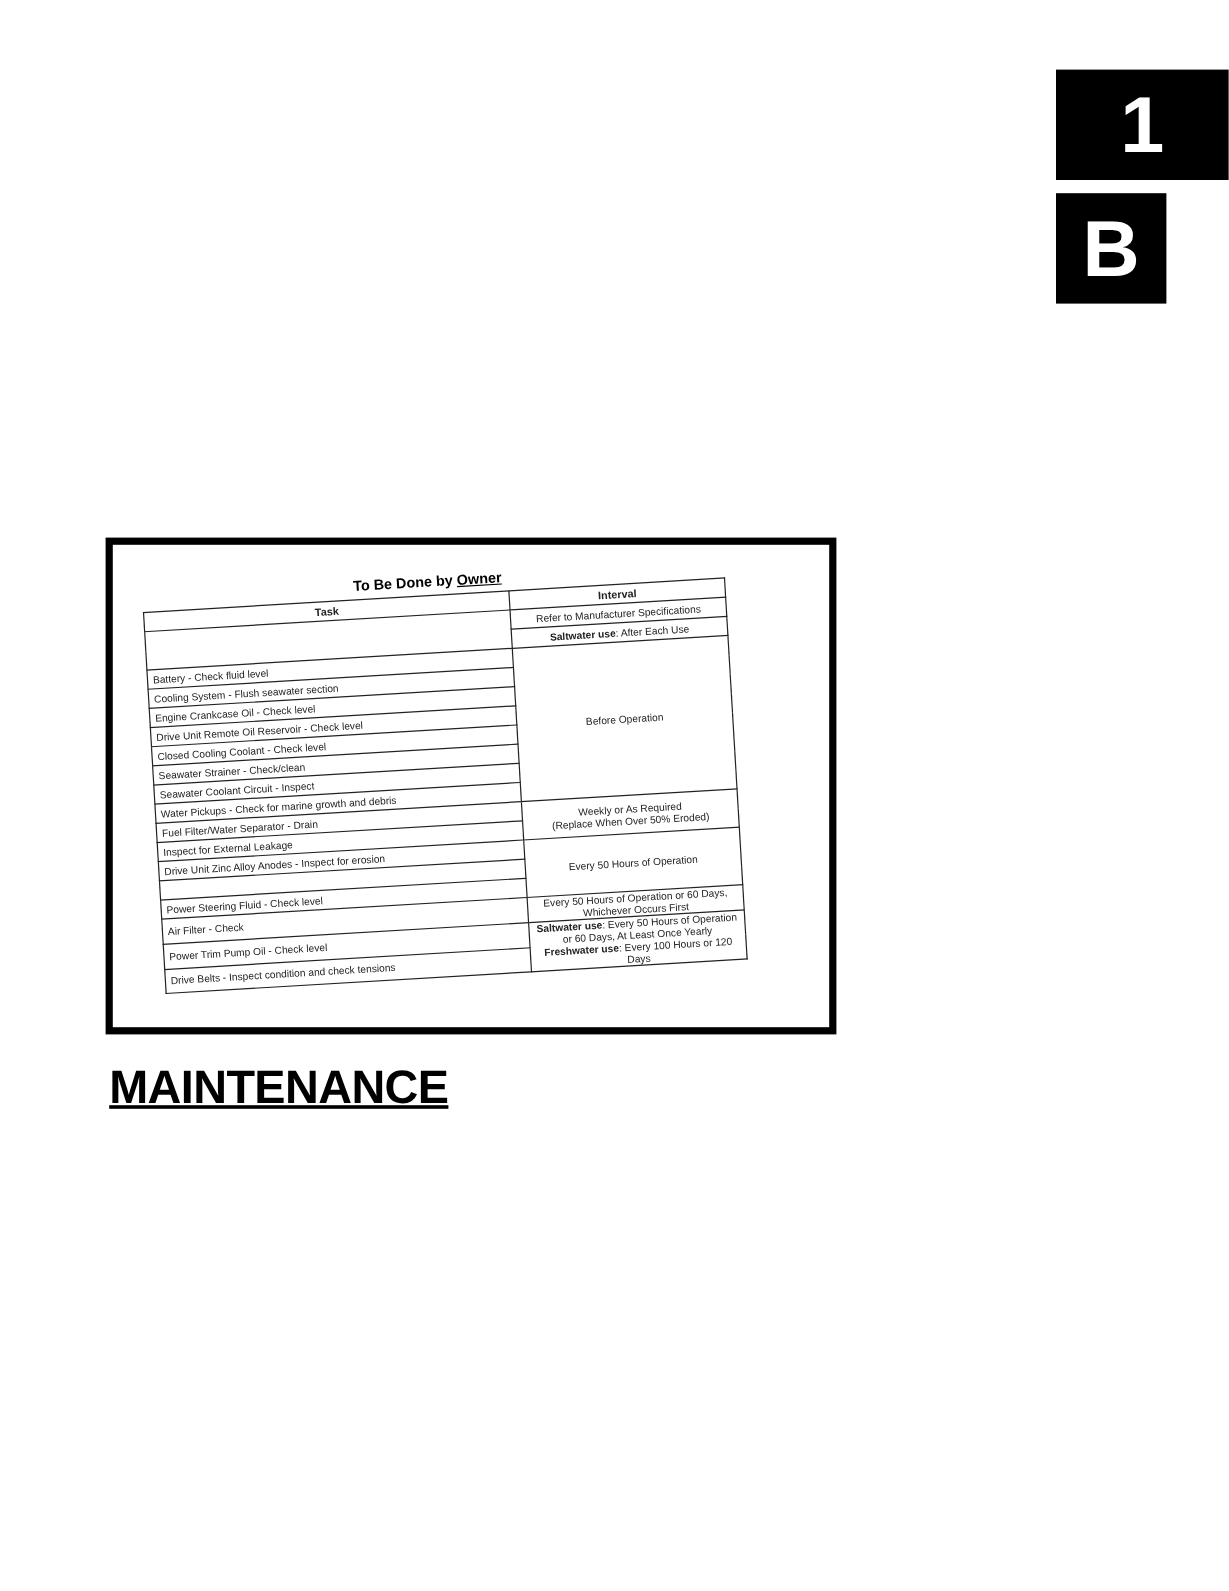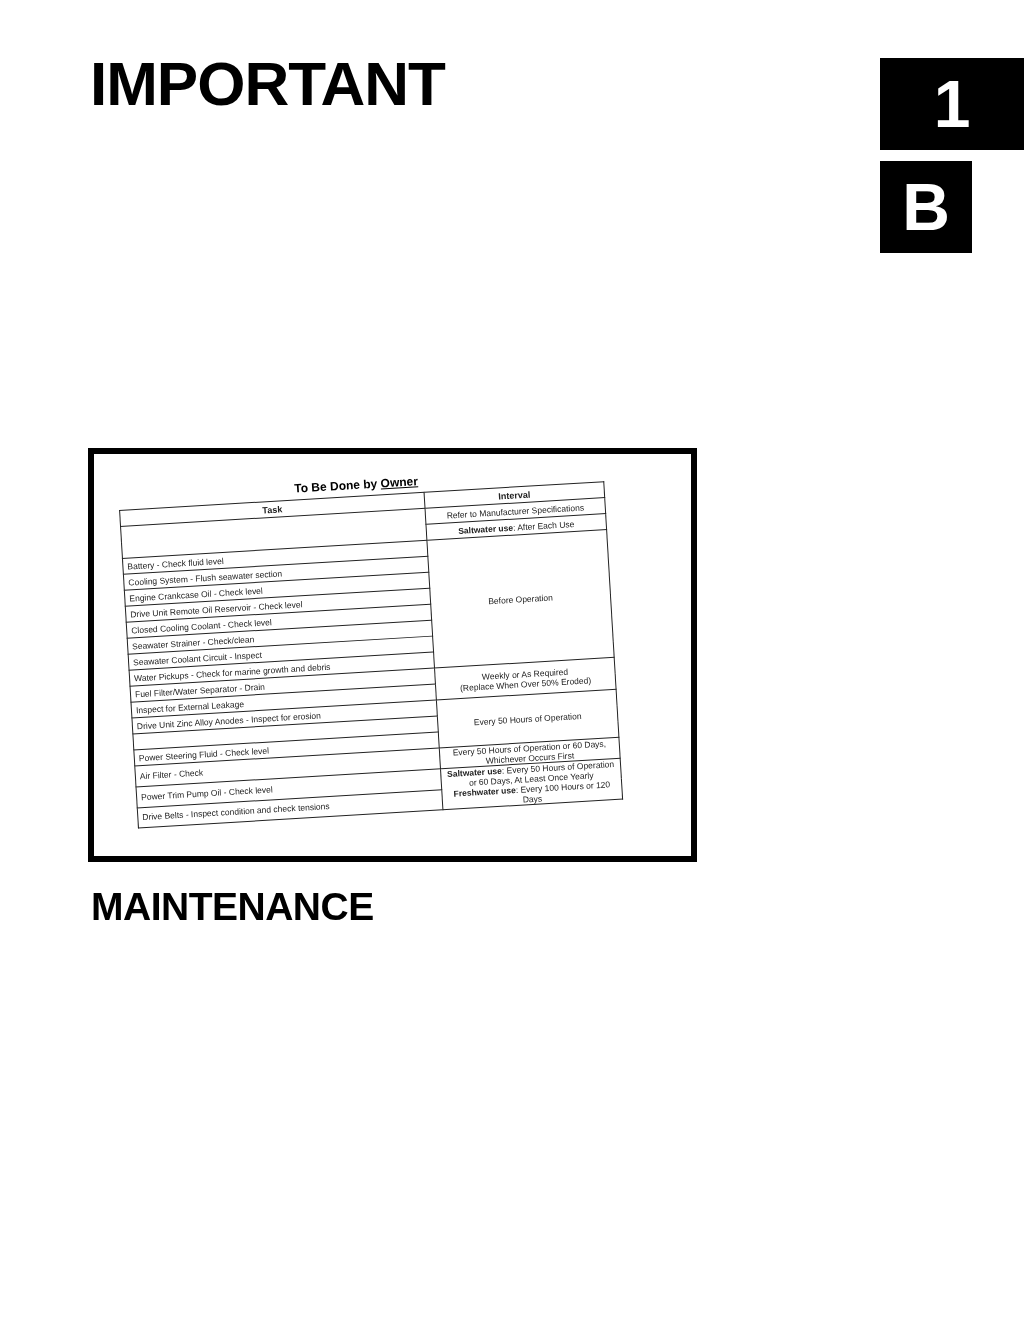--- a/index.html
+++ b/index.html
@@ -18,27 +18,26 @@
            transform:rotate(-3.4deg); transform-origin:0 0; }
   .sheet-title { text-align:right; padding-right:186px; font-weight:bold;
                  font-size:12px; height:18px; }
   .sheet-title u { text-decoration:underline; }
   table.maint { border-collapse:collapse; width:486px; font-size:8.5px; color:#222; }
   table.maint td, table.maint th { border:1px solid #222; padding:0 4px; height:15px; }
   table.maint th { font-weight:bold; font-size:9px; text-align:center; }
   table.maint td.task { width:296px; text-align:left; }
   table.maint td.ival { text-align:center; line-height:10px; }
   .heading { position:absolute; left:91px; top:885px; margin:0;
-             font-weight:bold; font-size:39px; letter-spacing:-0.5px; }
+             font-weight:bold; font-size:39px; letter-spacing:-0.5px;text-decoration:underline; }
 </style>
 </head>
 <body>
 
 <h1 class="title">
-  <span>IMPORTANT</span>
 </h1>
 
 <div class="tab tab-1">1</div>
 <div class="tab tab-b">B</div>
 
 <div class="frame">
   <div class="sheet">
     <div class="sheet-title">
       <span>To Be Done by </span><u>Owner</u>
     </div>

